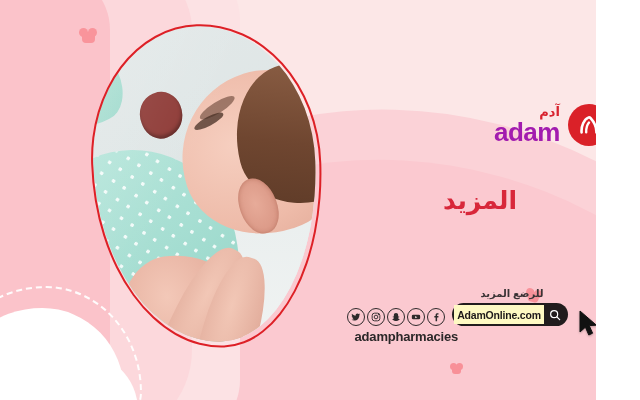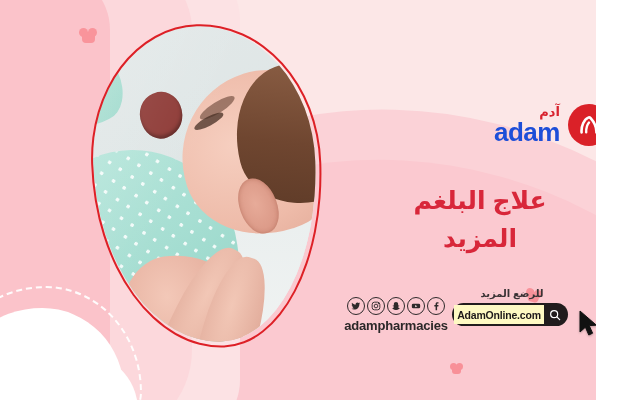--- a/index.html
+++ b/index.html
@@ -324,21 +324,21 @@
   }
   .logo-ar {
     font-size: 13px;
     color: #d8232f;
     font-weight: 700;
     letter-spacing: .5px;
     margin-bottom: 1px;
   }
   .logo-en {
     font-size: 26px;
-    color: #1d4ed8;
+    color: #a21caf;
     font-weight: 700;
     letter-spacing: -0.5px;
   }
   .logo-mark {
     width: 42px;
     height: 42px;
     border-radius: 50%;
     background: #da2128;
     display: flex;
     align-items: center;
@@ -360,23 +360,23 @@
     letter-spacing: 0px;
     z-index: 5;
   }
   .headline .l1 { display: block; letter-spacing: 1px; }
   .headline .l2 { display: block; }
 
   
   .social {
     position: absolute;
     left: 334px;
-    top: 297px;
+    top: 308px;
     width: 124px;
-    text-align: center;
+    text-align: right;
     z-index: 5;
   }
   .social-icons {
     display: flex;
     justify-content: center;
     gap: 2px;
     margin-bottom: 3px;
   }
   .si {
     width: 16px;
@@ -503,21 +503,20 @@
     <div class="logo-mark">
       <svg width="26" height="26" viewBox="0 0 26 26" aria-hidden="true">
         <path d="M5.6 20.4 C5.0 14.0 8.2 7.4 12.2 5.6 C13.0 5.2 13.9 5.4 14.6 6.2
                  C18.0 10.0 20.6 15.0 20.4 20.4" fill="none" stroke="#ffffff" stroke-width="2.6" stroke-linecap="round"></path>
         <path d="M10.2 20.4 C10.0 16.0 11.4 12.6 13.0 10.6" fill="none" stroke="#ffffff" stroke-width="2.4" stroke-linecap="round"></path>
       </svg>
     </div>
   </div>
 
   <div class="headline">
-    <span class="l1">علاج البلغم</span>
     <span class="l2">المزيد</span>
   </div>
 
   <div class="social">
     <div class="social-icons">
       <span class="si">
         <svg width="10" height="10" viewBox="0 0 12 12" aria-hidden="true">
           <path d="M11 2.6c-.4.2-.8.3-1.2.4.4-.3.7-.7.9-1.2-.4.3-.9.5-1.4.6-.4-.4-1-.7-1.6-.7-1.2 0-2.2 1-2.2 2.2 0 .2 0 .3.1.5C3.8 4.3 2.2 3.4 1.2 2.1c-.2.3-.3.7-.3 1.1 0 .8.4 1.4 1 1.8-.4 0-.7-.1-1-.3 0 1.1.8 2 1.8 2.2-.2.1-.4.1-.6.1-.1 0-.3 0-.4-.1.3.9 1.1 1.5 2 1.5-.7.6-1.7.9-2.7.9H.5c1 .6 2.1 1 3.3 1 4 0 6.2-3.3 6.2-6.2v-.3c.4-.3.8-.7 1-1.2z" fill="currentColor"></path>
         </svg>
       </span>

